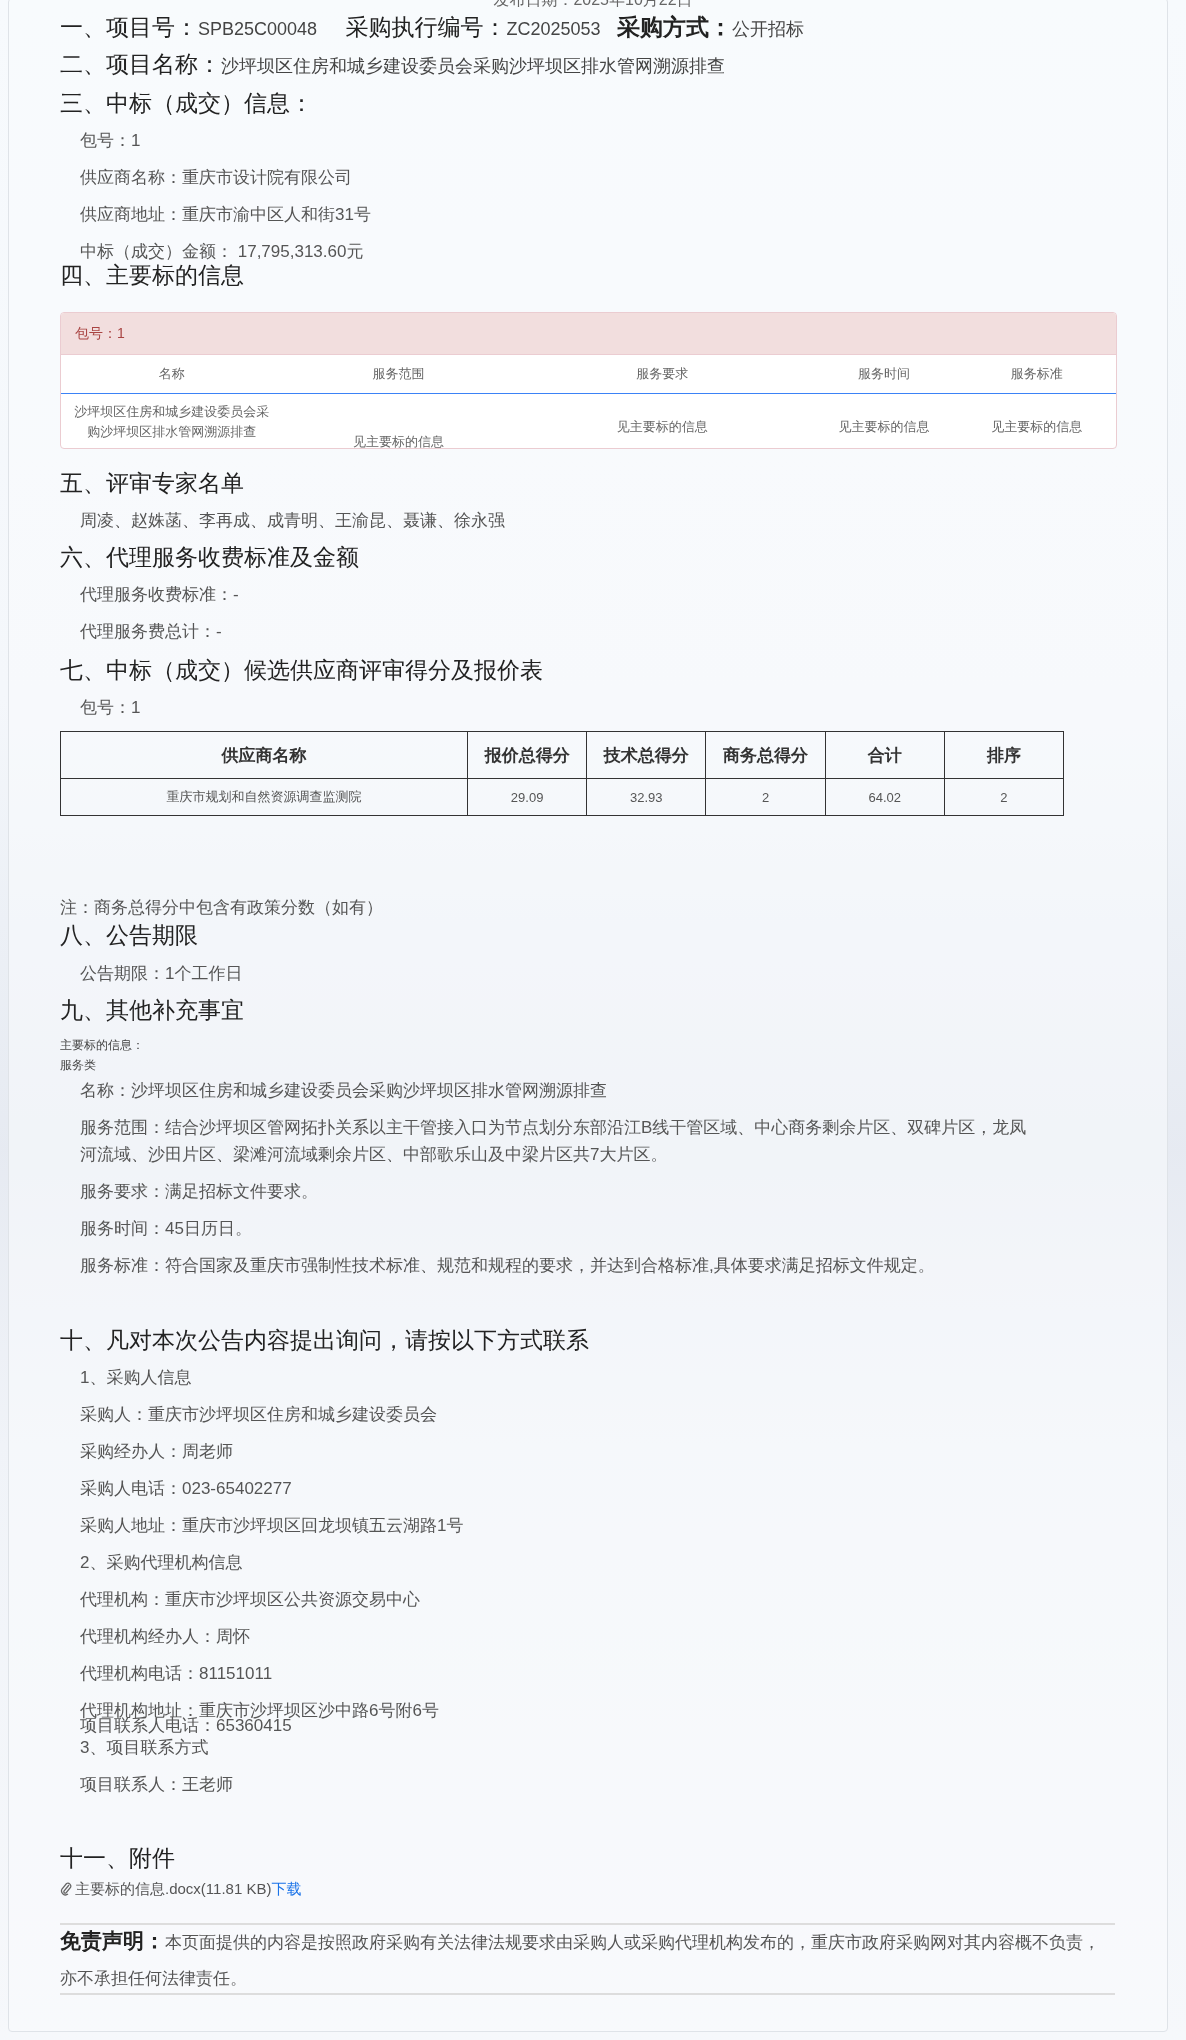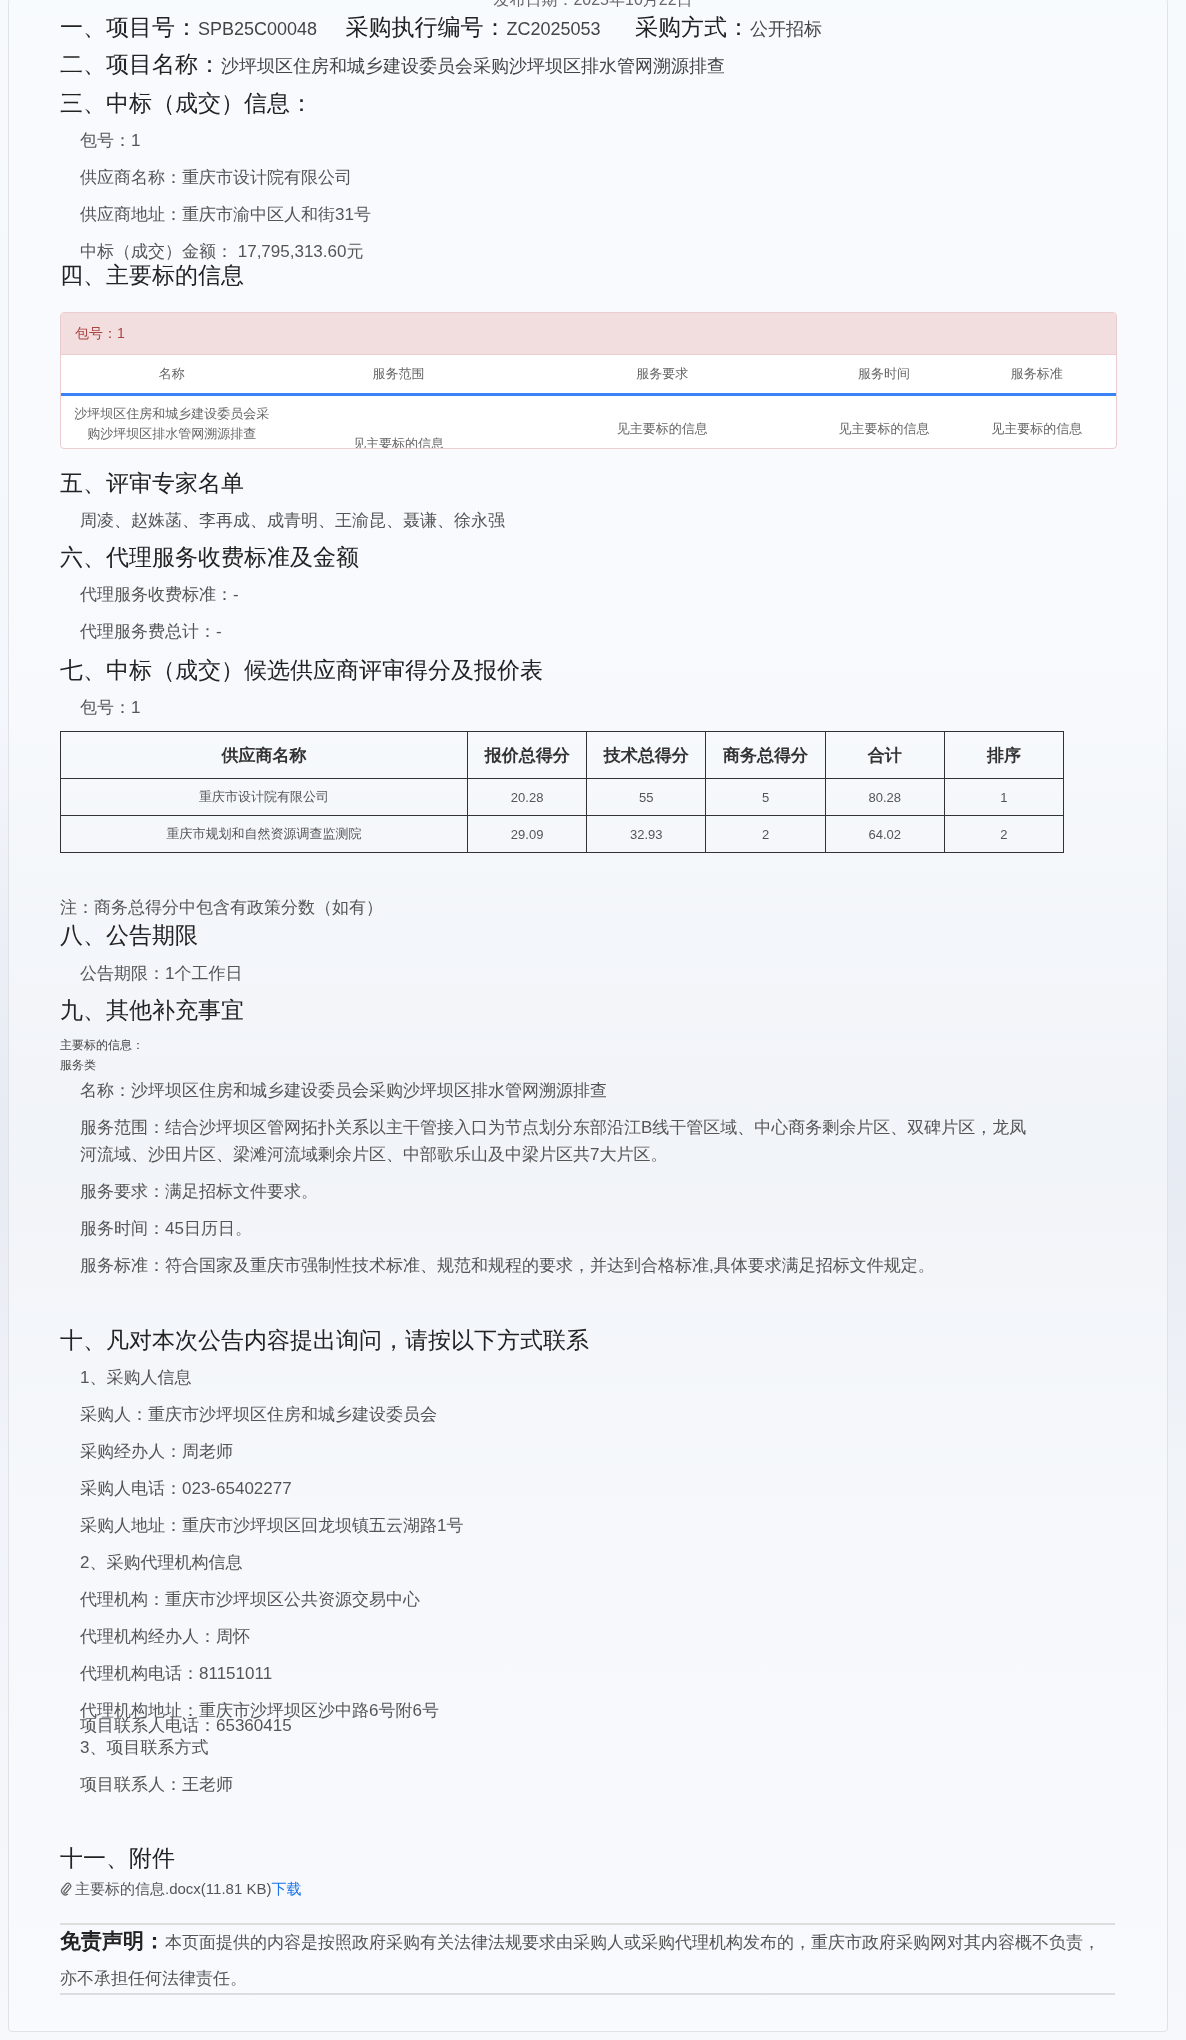--- a/index.html
+++ b/index.html
@@ -34,21 +34,21 @@
   .small { position:absolute; left:60px; font-size:12px; color:#444; }
   .panel {
     position:absolute; left:60px; top:312px; width:1055px; height:135px;
     border:1px solid #ebccd1; border-radius:4px; background:#fff; overflow:hidden;
   }
   .panel-head {
     height:41px; background:#f2dede; color:#a94442; font-size:14px;
     line-height:41px; padding-left:14px; border-bottom:1px solid #ebccd1;
   }
   .ptable { width:100%; border-collapse:collapse; font-size:13px; color:#666; }
-  .ptable th { font-weight:normal; height:36px; border-bottom:3px solid #3b82f6; text-align:center; }
+  .ptable th { font-weight:normal; height:36px; border-bottom:1px solid #3b82f6; text-align:center; }
   .ptable td { height:56px; text-align:center; vertical-align:middle; }
   .ptable td.name { line-height:20px; vertical-align:top; padding-top:8px; }
   .ptable td.scope { vertical-align:bottom; padding-bottom:8px; }
   .stable {
     position:absolute; left:60px; top:731px; width:1004px;
     border-collapse:collapse; font-size:13px; color:#555;
   }
   .stable th, .stable td { border:1px solid #333; text-align:center; }
   .stable th { height:44px; font-size:17px; font-weight:bold; color:#333; }
   .stable td { height:34px; }
@@ -66,21 +66,21 @@
 <body>
 
 <div class="bg"></div>
 <div class="container"></div>
 
 <div class="pubdate">发布日期：2025年10月22日</div>
 
 <div class="h" style="top:12px;">
   <span>一、项目号：</span><span class="val">SPB25C00048</span>
   <span style="margin-left:22px;">采购执行编号：</span><span class="val">ZC2025053</span>
-  <span style="margin-left:28px;">采购方式：</span><span class="val">公开招标</span>
+  <span style="margin-left:10px;font-weight:bold;">采购方式：</span><span class="val">公开招标</span>
 </div>
 
 <div class="h" style="top:49px;">
   <span>二、项目名称：</span><span class="val">沙坪坝区住房和城乡建设委员会采购沙坪坝区排水管网溯源排查</span>
 </div>
 
 <div class="h" style="top:88px;">三、中标（成交）信息：</div>
 <div class="p" style="top:129px;">包号：1</div>
 <div class="p" style="top:166px;">供应商名称：重庆市设计院有限公司</div>
 <div class="p" style="top:203px;">供应商地址：重庆市渝中区人和街31号</div>
@@ -140,28 +140,20 @@
   <tbody>
       <tr>
     <th>供应商名称</th>
     <th>报价总得分</th>
     <th>技术总得分</th>
     <th>商务总得分</th>
     <th>合计</th>
     <th>排序</th>
   </tr>
   <tr>
-    <td>重庆市设计院有限公司</td>
-    <td>20.28</td>
-    <td>55</td>
-    <td>5</td>
-    <td>80.28</td>
-    <td>1</td>
-  </tr>
-  <tr>
     <td>重庆市规划和自然资源调查监测院</td>
     <td>29.09</td>
     <td>32.93</td>
     <td>2</td>
     <td>64.02</td>
     <td>2</td>
   </tr>
 </tbody>
   </table>
 <div class="p" style="left:60px; top:896px;">注：商务总得分中包含有政策分数（如有）</div>

